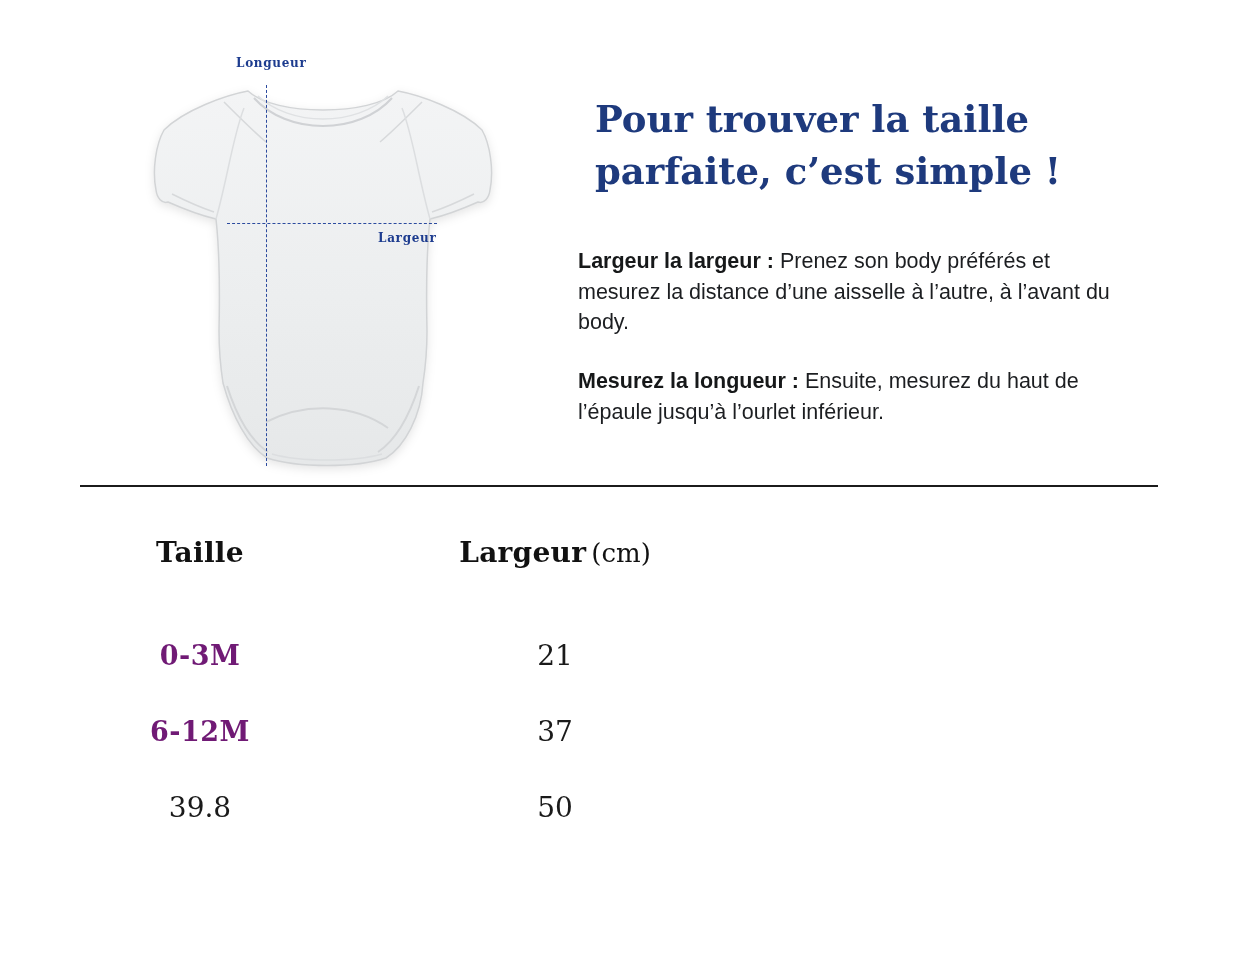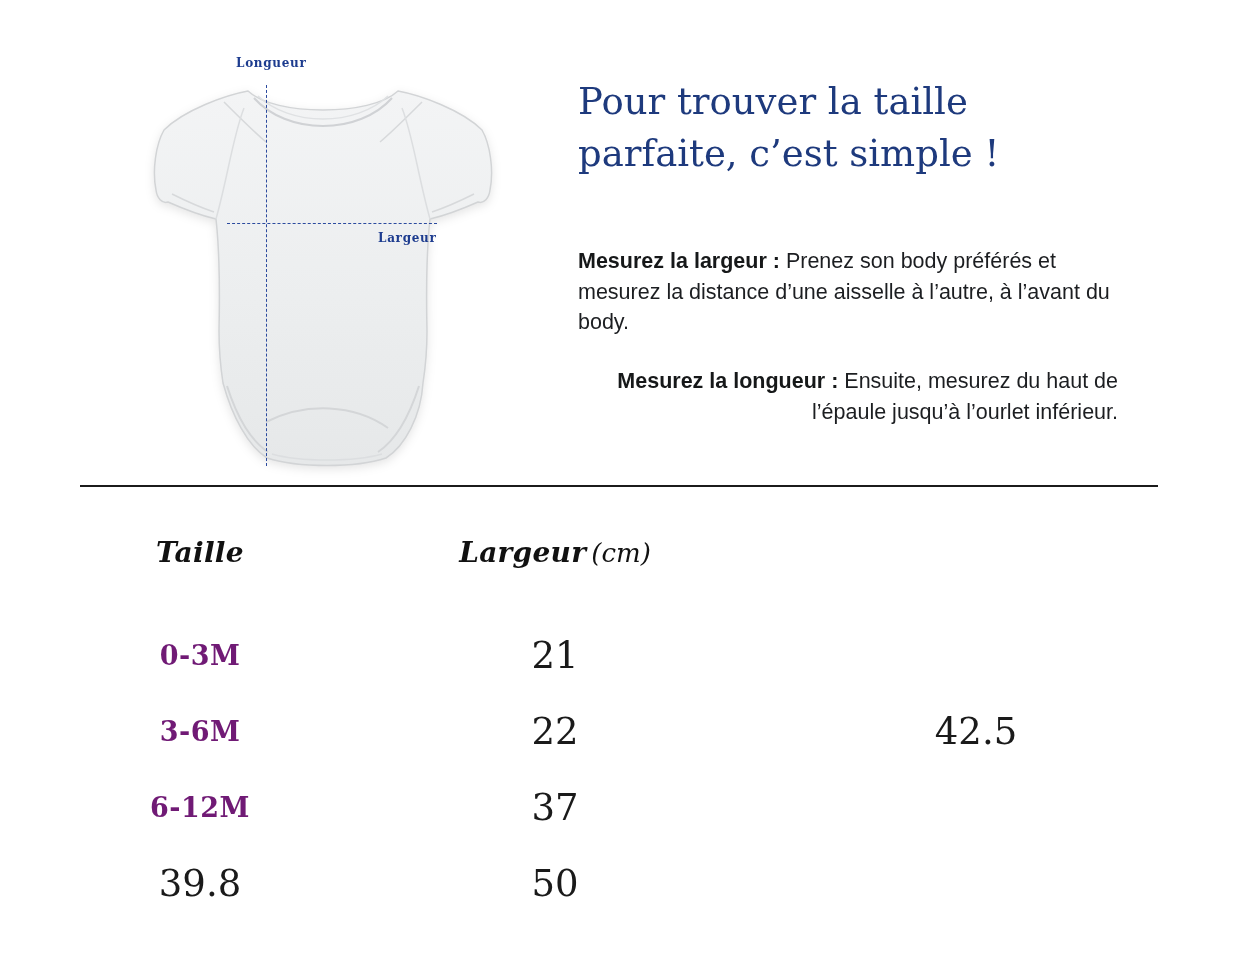--- a/index.html
+++ b/index.html
@@ -30,63 +30,63 @@
     position:absolute;
     font-family:"DejaVu Serif", serif; font-weight:bold;
     font-size:12px; color:#1d3c8f; letter-spacing:.7px;
   }
   .mlabel.longueur { left:96px; top:6px; }
   .mlabel.largeur  { left:238px; top:181px; }
 
   
   .intro { position:absolute; left:578px; top:76px; width:540px; }
   .intro h1 {
-    margin:0; width:510px;
-    font-family:"DejaVu Serif", serif; font-weight:normal;
+    margin:17px; width:510px;
+    font-family:"DejaVu Serif", serif; font-weight:bold;
     font-size:37px; line-height:52px; color:#1e3a7d;
   }
   .intro p {
     position:absolute; left:0; margin:0; width:540px;
     font-size:21.5px; line-height:30.5px; color:#1c1e21;
   }
   .intro p strong { font-weight:bold; color:#161819; }
   .intro .para1 { top:170px; }
-  .intro .para2 { top:290px;text-align:right; }
+  .intro .para2 { top:290px; }
 
   
   .divider {
     position:absolute; top:485px; left:80px; width:1078px; height:0;
     border-top:2px solid #1b1b1b;
   }
 
   
   .table-section { position:absolute; top:486px; left:0; width:1242px; }
   .thead, .trow { display:grid; grid-template-columns:400px 310px 532px; }
   .thead { margin-top:44px; }
   .th {
     text-align:center;
     font-family:"DejaVu Serif", serif; font-size:26px; color:#111;
-    line-height:46px; white-space:nowrap;font-style:italic;
+    line-height:46px; white-space:nowrap;
   }
   .hname { font-weight:bold; font-size:28px; letter-spacing:.3px; }
   .hunit { font-weight:normal; font-size:26px; margin-left:5px; }
   .broken-img {
     display:inline-block; width:10px; height:11px;
     border:1px solid #cf7a62; background:#fdf3f0;
     vertical-align:12px; margin:0 2px 0 1px; position:relative;
   }
   .broken-img::before {
     content:""; position:absolute; left:2px; top:2px;
     width:3px; height:3px; background:#cf7a62;
   }
   .tbody { margin-top:41px; }
   .trow { height:76px; align-items:center; }
   .tcell { text-align:center; font-family:"DejaVu Serif", serif; }
   .size-cell { font-weight:bold; font-size:27px; color:#701a75; letter-spacing:.5px; }
-  .num-cell  { font-weight:normal; font-size:37px; color:#1a1a1a; }
+  .num-cell  { font-weight:normal; font-size:28px; color:#1a1a1a; }
 </style>
 </head>
 <body>
 
 <div class="page">
 
   <div class="figure">
     <svg viewBox="0 0 350 384" aria-hidden="true">
       <defs>
         <linearGradient id="bodyfill" x1="0" y1="0" x2="0" y2="1">
@@ -134,42 +134,37 @@
       <path d="M 124 368 C 152 376, 206 376, 234 368" fill="none" stroke="#dcdee0" stroke-width="1.5"></path>
     </svg>
     <div class="dash-v"></div>
     <div class="dash-h"></div>
     <div class="mlabel longueur">Longueur</div>
     <div class="mlabel largeur">Largeur</div>
   </div>
 
   <div class="intro">
     <h1>Pour trouver la taille parfaite, c’est simple !</h1>
-    <p class="para1"><strong>Mesurez la largeur :</strong><span> Prenez son body préférés et mesurez la distance d’une aisselle à l’autre, à l’avant du body.</span></p>
+    <p class="para1"><strong>Largeur la largeur :</strong><span> Prenez son body préférés et mesurez la distance d’une aisselle à l’autre, à l’avant du body.</span></p>
     <p class="para2"><strong>Mesurez la longueur :</strong><span> Ensuite, mesurez du haut de l’épaule jusqu’à l’ourlet inférieur.</span></p>
   </div>
 
   <div class="divider"></div>
 
   <div class="table-section">
     <div class="thead">
       <div class="th"><span class="hname">Taille</span></div>
       <div class="th"><span class="hname">Largeur</span><span class="hunit">(cm)</span></div>
     </div>
     <div class="tbody">
         <div class="trow">
           <div class="tcell size-cell">0-3M</div>
           <div class="tcell num-cell">21</div>
         </div>
         <div class="trow">
-          <div class="tcell size-cell">3-6M</div>
-          <div class="tcell num-cell">22</div>
-          <div class="tcell num-cell">42.5</div>
-        </div>
-        <div class="trow">
           <div class="tcell size-cell">6-12M</div>
           <div class="tcell num-cell">37</div>
         </div>
         <div class="trow">
           <div class="tcell num-cell">39.8</div>
           <div class="tcell num-cell">50</div>
         </div>
       </div>
   </div>
 

